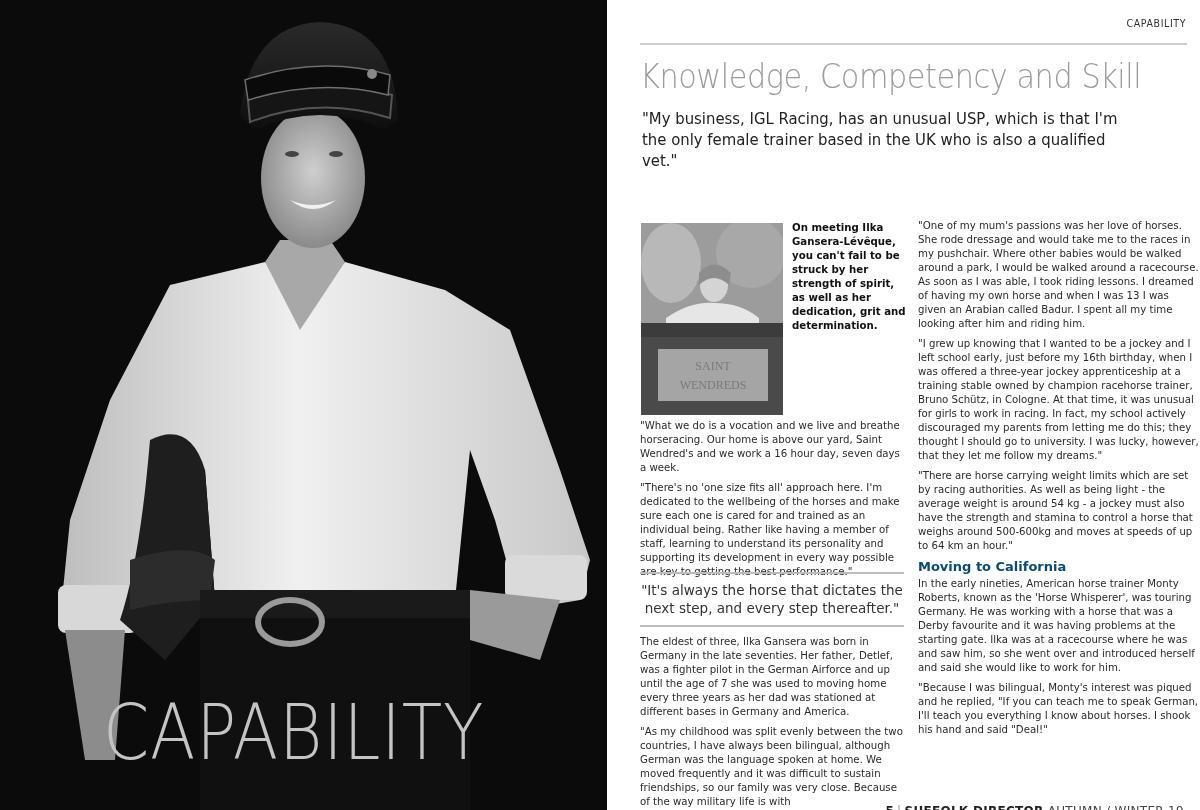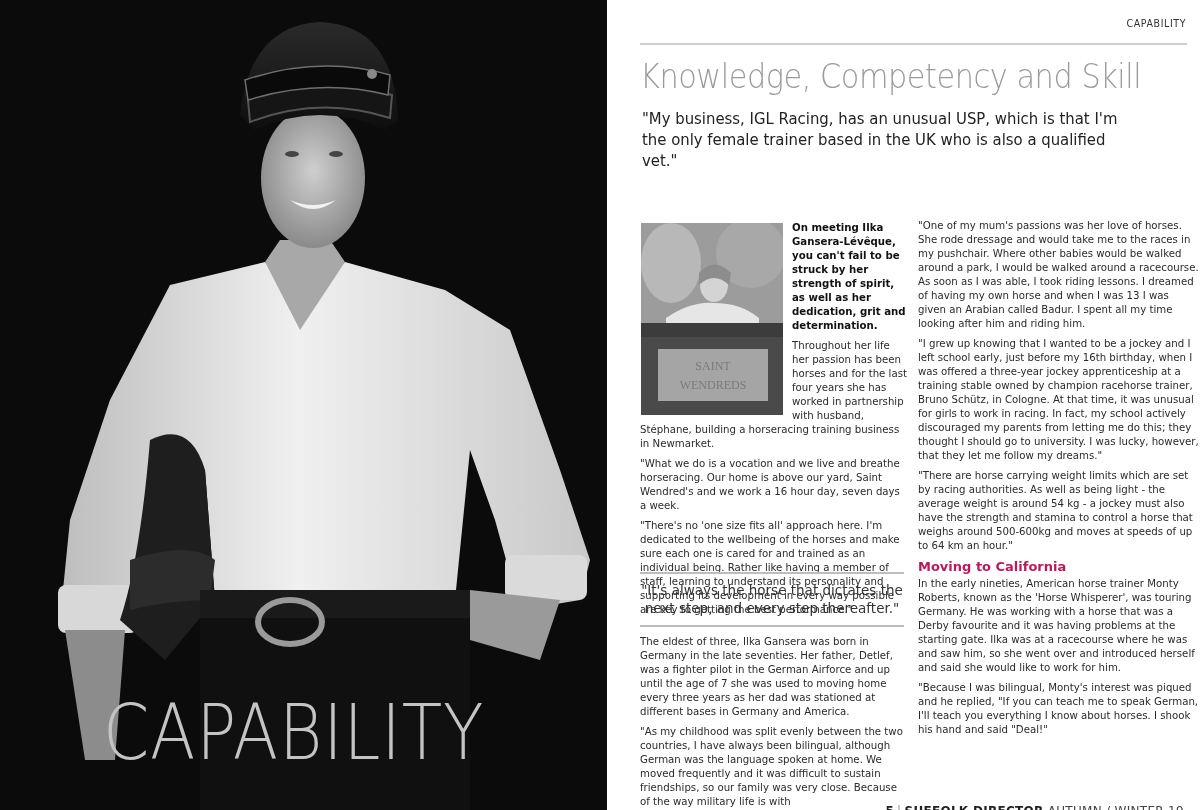--- a/index.html
+++ b/index.html
@@ -53,21 +53,21 @@
   .clear { clear: both; }
 
   .pull-quote-wrap { position: absolute; left: 33px; top: 572px; width: 264px; }
   .pq-rule { height: 2px; background: #bdbdbd; }
   .pull-quote {
     text-align: center; font-size: 13.5px; line-height: 18px; color: #333;
     padding: 7px 0 8px 0;
   }
   .col-left-2 { left: 33px; top: 635px; width: 267px; }
 
-  .subhead { font-weight: bold; font-size: 13px; color: #be185d; margin: 2px 0 2px 0; line-height: 16px; }
+  .subhead { font-weight: bold; font-size: 13px; color: #0c4a6e; margin: 2px 0 2px 0; line-height: 16px; }
 
   .folio {
     position: absolute; right: 16px; top: 804px;
     font-size: 12px; letter-spacing: 0.3px; color: #444;
   }
   .folio b { font-weight: bold; color: #222; }
   .folio .sep { color: #999; padding: 0 3px; }
 </style>
 </head>
 <body>
@@ -146,21 +146,20 @@
         <path d="M25 95 Q50 78 73 80 Q100 80 118 95 L118 105 L25 105 Z" fill="#e6e6e6"></path>
 
         <rect x="0" y="100" width="142" height="14" fill="#3c3c3c"></rect>
         <rect x="0" y="114" width="142" height="78" fill="#4a4a4a"></rect>
         <rect x="17" y="126" width="110" height="52" fill="#a5a5a5"></rect>
         <text x="72" y="147" text-anchor="middle" font-family="Liberation Serif, serif" font-size="12" fill="#7a7a7a">SAINT</text>
         <text x="72" y="166" text-anchor="middle" font-family="Liberation Serif, serif" font-size="12" fill="#7a7a7a">WENDREDS</text>
       </svg>
     </div>
     <p class="intro-bold">On meeting Ilka Gansera-Lévêque, you can't fail to be struck by her strength of spirit, as well as her dedication, grit and determination.</p>
-    <p>Throughout her life her passion has been horses and for the last four years she has worked in partnership with husband, Stéphane, building a horseracing training business in Newmarket.</p>
     <div class="clear"></div>
     <p>"What we do is a vocation and we live and breathe horseracing. Our home is above our yard, Saint Wendred's and we work a 16 hour day, seven days a week.</p>
     <p>"There's no 'one size fits all' approach here. I'm dedicated to the wellbeing of the horses and make sure each one is cared for and trained as an individual being. Rather like having a member of staff, learning to understand its personality and supporting its development in every way possible are key to getting the best performance."</p>
   </div>
 
   <div class="pull-quote-wrap">
     <div class="pq-rule"></div>
     <div class="pull-quote">"It's always the horse that dictates the next step, and every step thereafter."</div>
     <div class="pq-rule"></div>
   </div>

